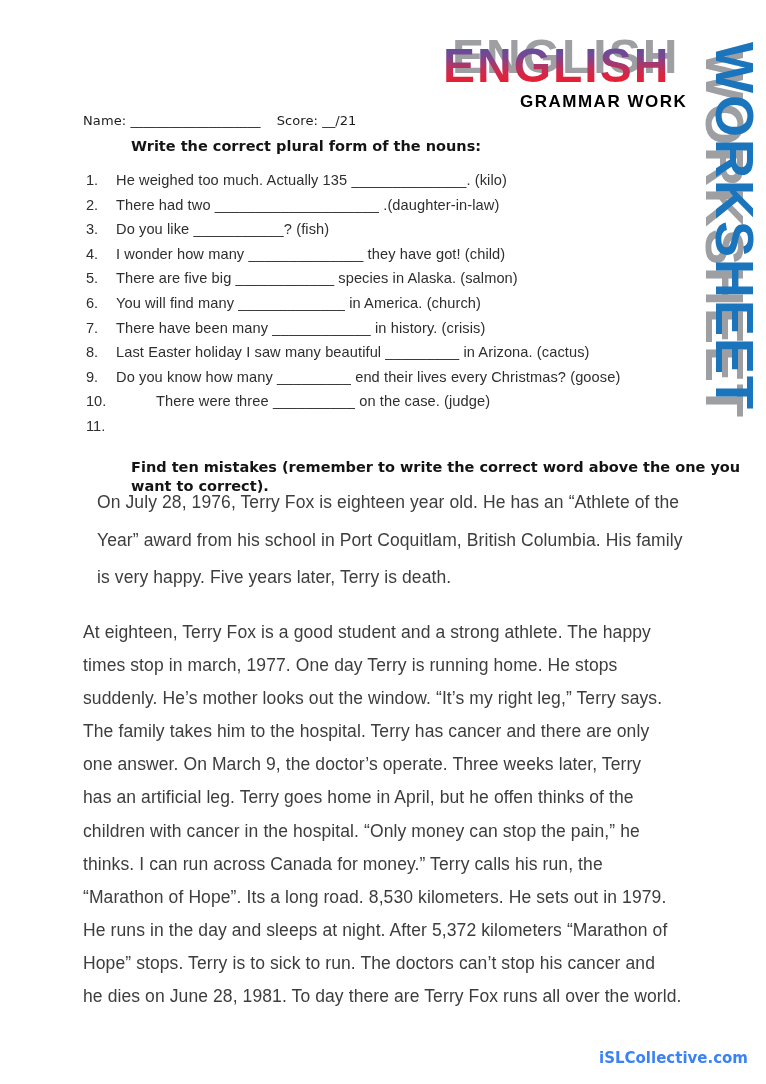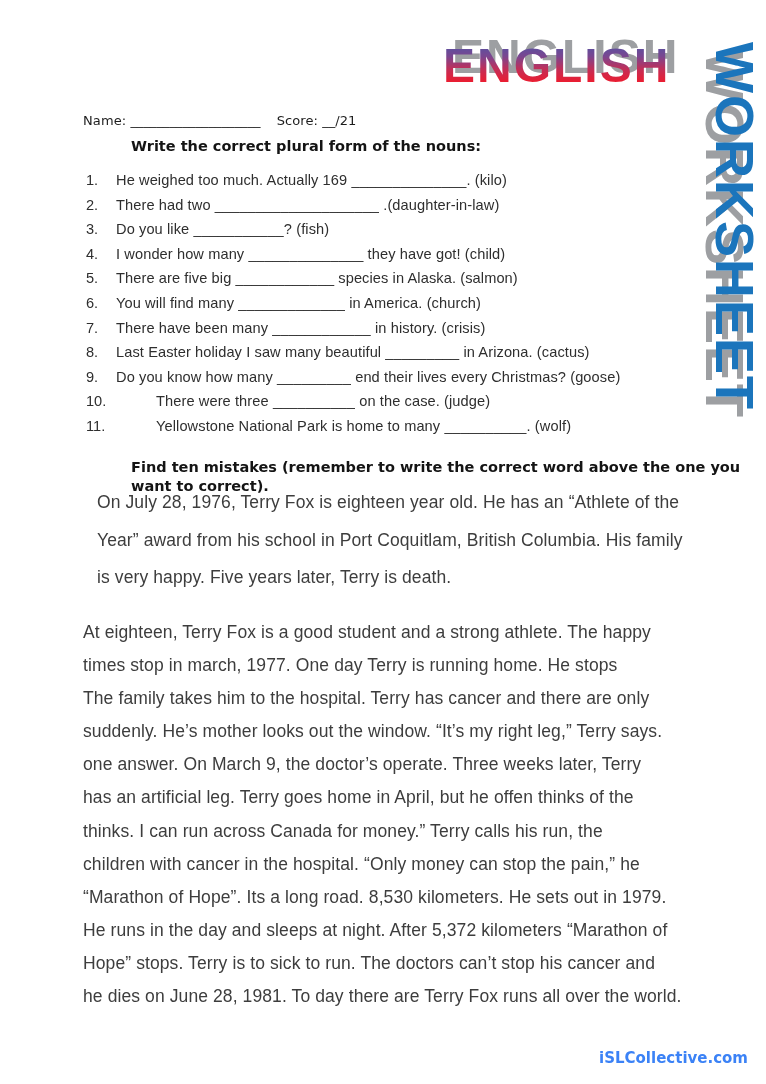--- a/index.html
+++ b/index.html
@@ -99,29 +99,30 @@
 
   <div class="name-line">
     <span>Name:</span>
     <span class="blank">____________________</span>
     <span class="score-label">Score:</span>
     <span class="blank">__/21</span>
   </div>
 
   <div class="logo-word logo-shadow">ENGLISH</div>
   <div class="logo-word logo-main">ENGLISH</div>
+  <div class="logo-subtitle">GRAMMAR WORK</div>
   <div class="vertical-word vertical-shadow">WORKSHEET</div>
   <div class="vertical-word vertical-main">WORKSHEET</div>
 
   <div class="section-heading heading-plural">Write the correct plural form of the nouns:</div>
 
   <div class="exercise-list">
     <div class="exercise-row">
       <span class="num">1.</span>
-      <span class="txt">He weighed too much. Actually 169 ______________. (kilo)</span>
+      <span class="txt">He weighed too much. Actually 135 ______________. (kilo)</span>
     </div>
     <div class="exercise-row">
       <span class="num">2.</span>
       <span class="txt">There had two ____________________ .(daughter-in-law)</span>
     </div>
     <div class="exercise-row">
       <span class="num">3.</span>
       <span class="txt">Do you like ___________? (fish)</span>
     </div>
     <div class="exercise-row">
@@ -147,41 +148,40 @@
     <div class="exercise-row">
       <span class="num">9.</span>
       <span class="txt">Do you know how many _________ end their lives every Christmas? (goose)</span>
     </div>
     <div class="exercise-row indent">
       <span class="num">10.</span>
       <span class="txt">There were three __________ on the case. (judge)</span>
     </div>
     <div class="exercise-row indent">
       <span class="num">11.</span>
-      <span class="txt">Yellowstone National Park is home to many __________. (wolf)</span>
     </div>
   </div>
 
   <div class="section-heading heading-mistakes">Find ten mistakes (remember to write the correct word above the one you want to correct).</div>
 
   <div class="passage passage-1">
     <div class="line">On July 28, 1976, Terry Fox is eighteen year old. He has an “Athlete of the</div>
     <div class="line">Year” award from his school in Port Coquitlam, British Columbia. His family</div>
     <div class="line">is very happy. Five years later, Terry is death.</div>
   </div>
 
   <div class="passage passage-2">
     <div class="line">At eighteen, Terry Fox is a good student and a strong athlete. The happy</div>
     <div class="line">times stop in march, 1977. One day Terry is running home. He stops</div>
+    <div class="line">suddenly. He’s mother looks out the window. “It’s my right leg,” Terry says.</div>
     <div class="line">The family takes him to the hospital. Terry has cancer and there are only</div>
-    <div class="line">suddenly. He’s mother looks out the window. “It’s my right leg,” Terry says.</div>
     <div class="line">one answer. On March 9, the doctor’s operate. Three weeks later, Terry</div>
     <div class="line">has an artificial leg. Terry goes home in April, but he offen thinks of the</div>
+    <div class="line">children with cancer in the hospital. “Only money can stop the pain,” he</div>
     <div class="line">thinks. I can run across Canada for money.” Terry calls his run, the</div>
-    <div class="line">children with cancer in the hospital. “Only money can stop the pain,” he</div>
     <div class="line">“Marathon of Hope”. Its a long road. 8,530 kilometers. He sets out in 1979.</div>
     <div class="line">He runs in the day and sleeps at night. After 5,372 kilometers “Marathon of</div>
     <div class="line">Hope” stops. Terry is to sick to run. The doctors can’t stop his cancer and</div>
     <div class="line">he dies on June 28, 1981. To day there are Terry Fox runs all over the world.</div>
   </div>
 
   <div class="watermark">iSLCollective.com</div>
 
 </div>
 

